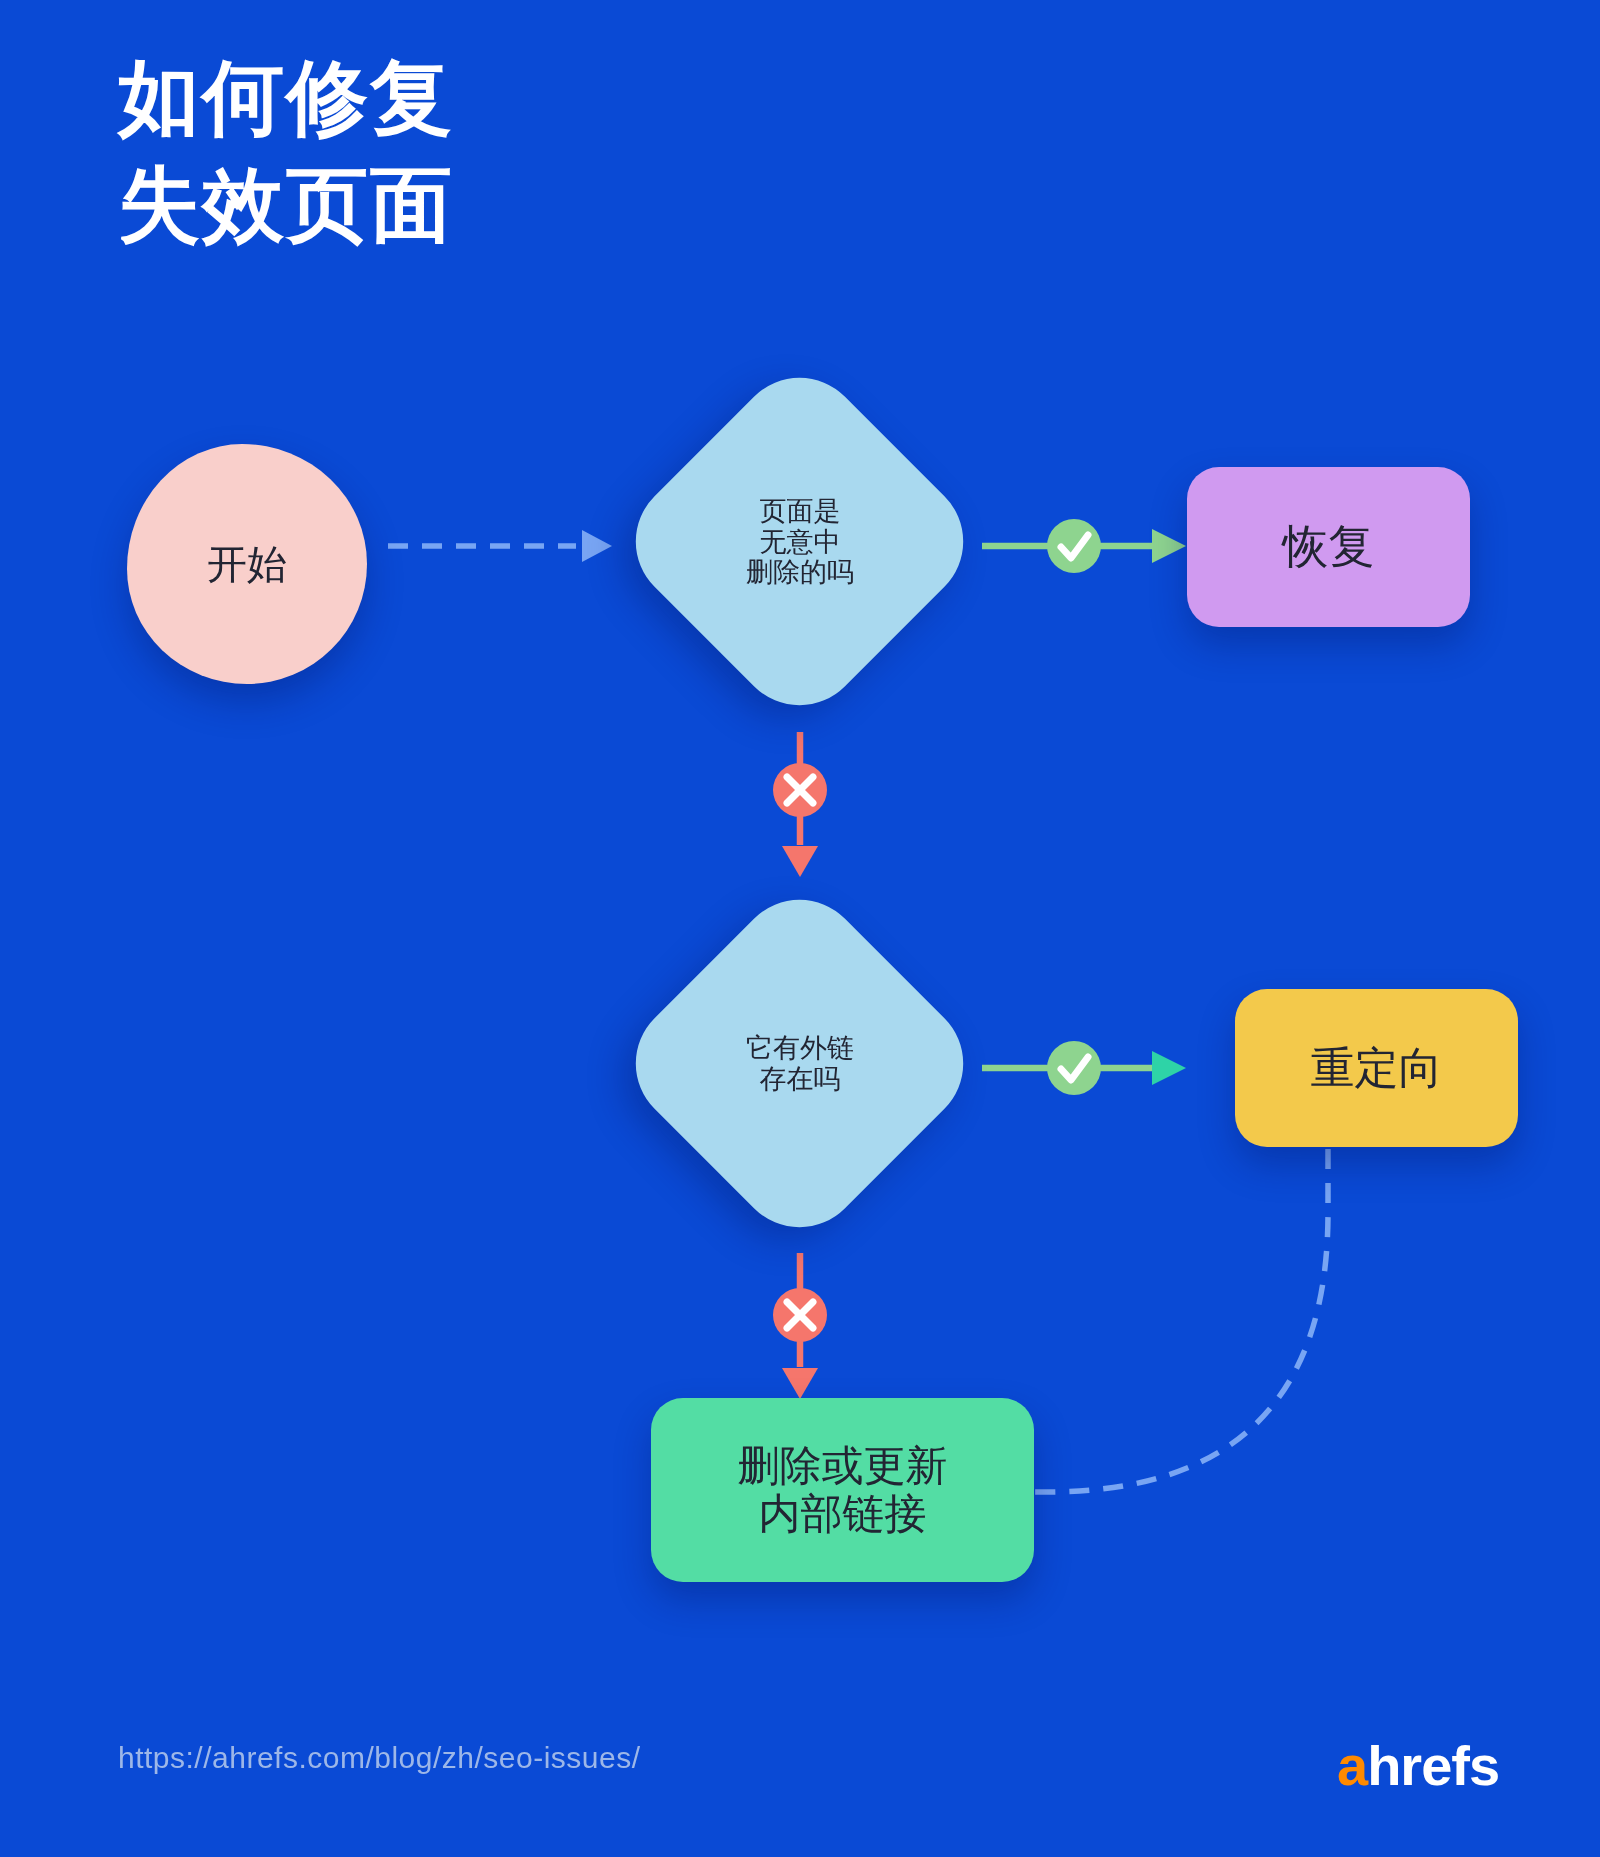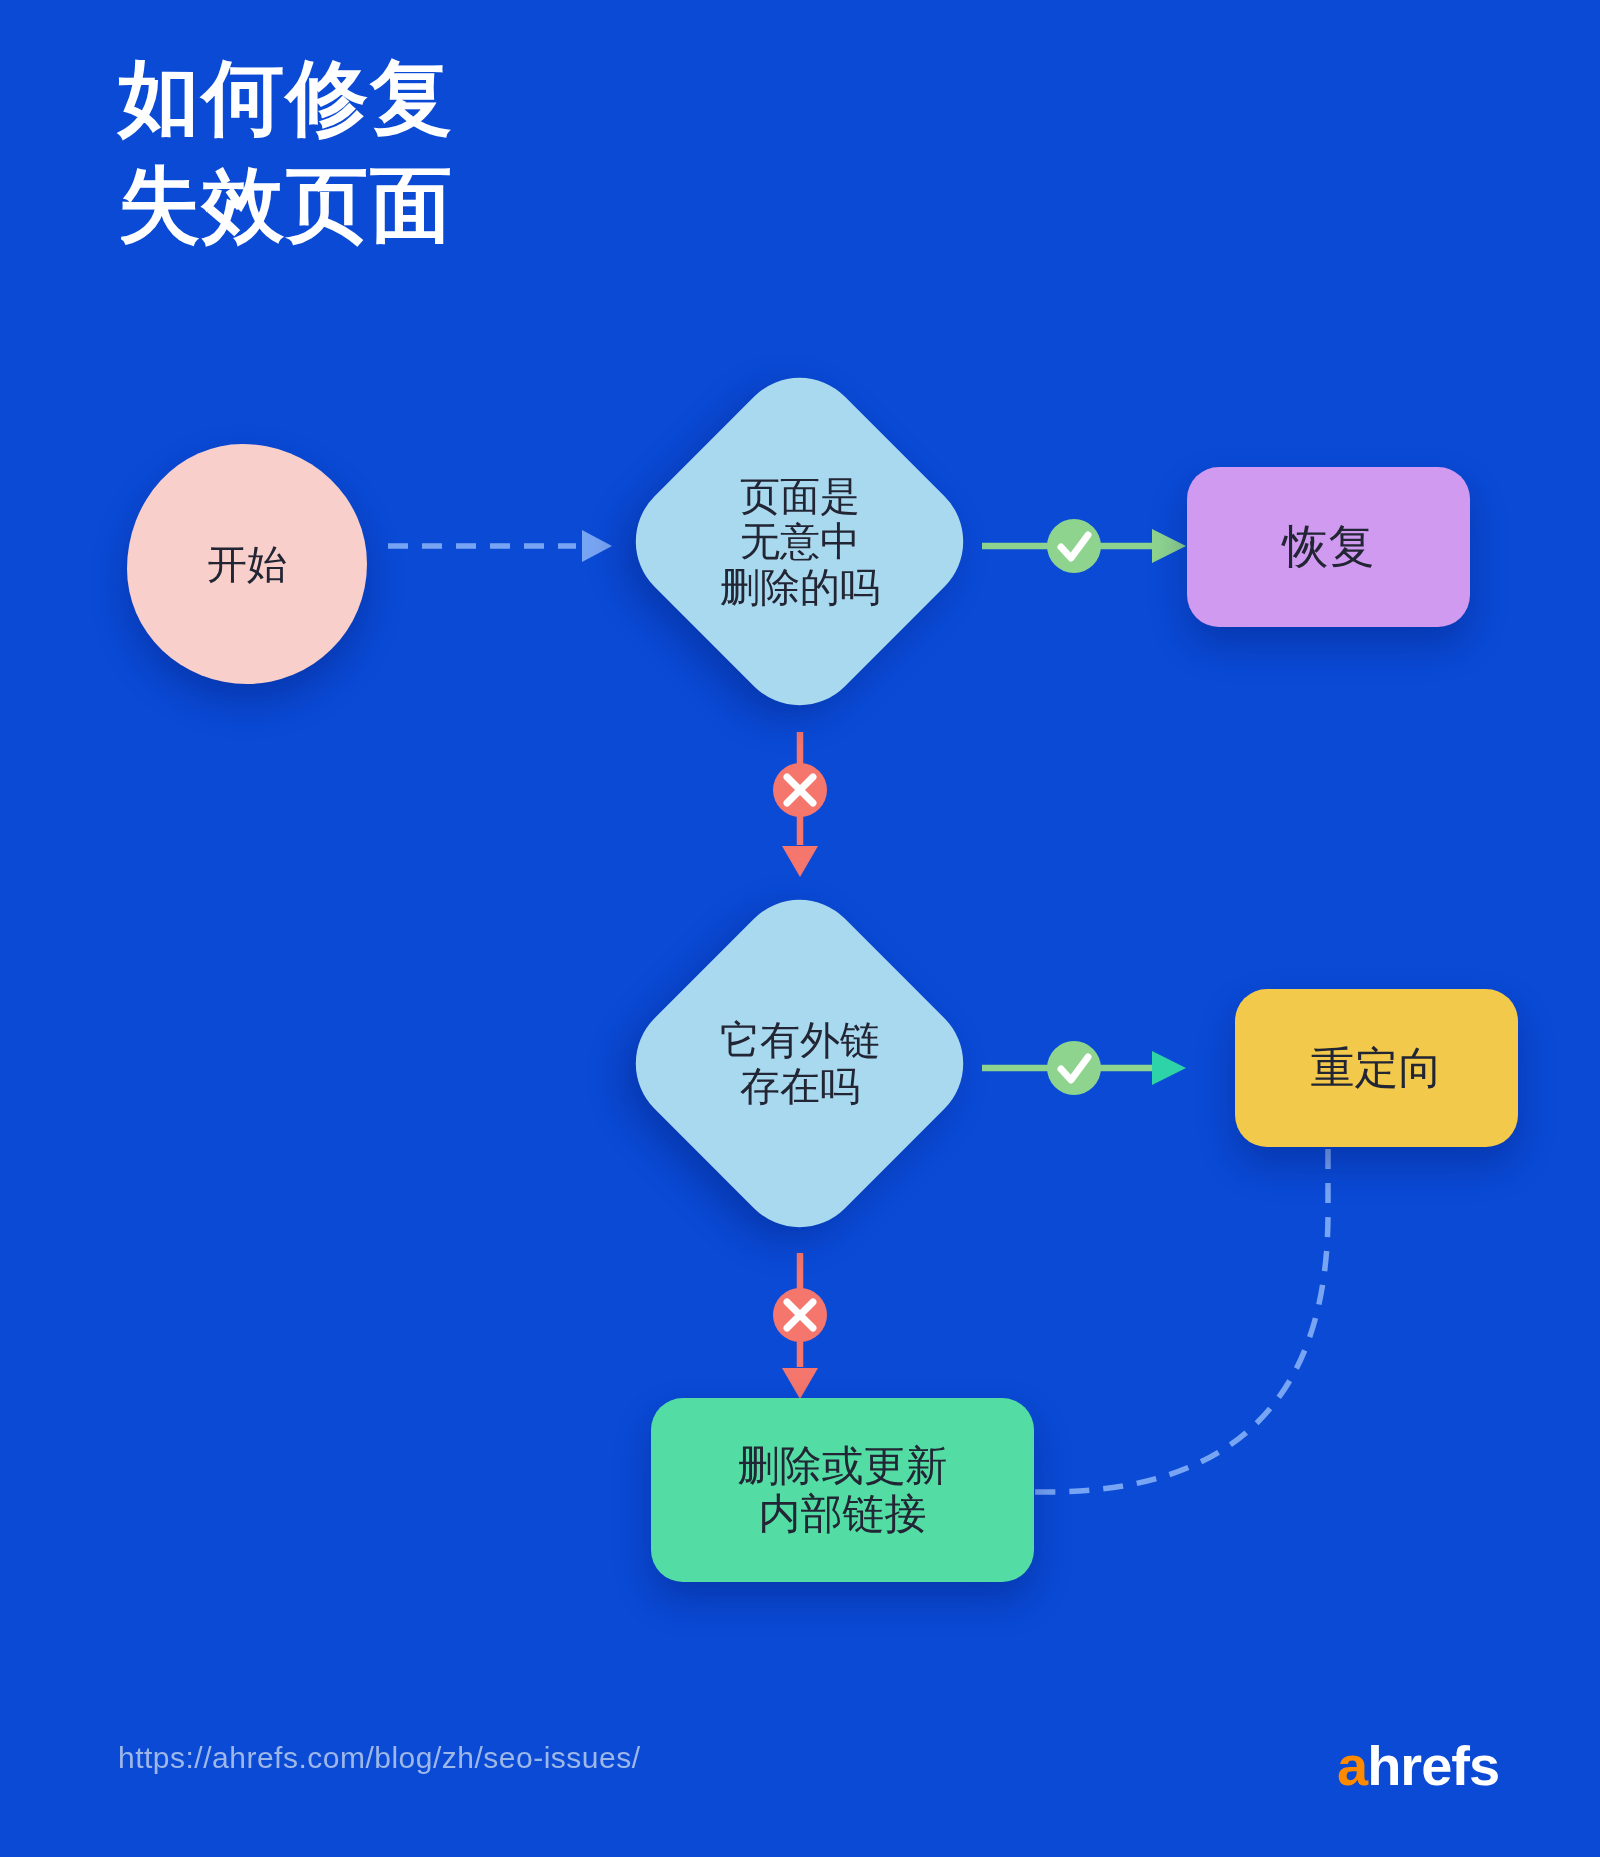--- a/index.html
+++ b/index.html
@@ -32,21 +32,21 @@
     position:absolute;width:380px;height:380px;
     display:flex;align-items:center;justify-content:center;
   }
   .diamond .bg{
     position:absolute;left:55px;top:55px;width:269px;height:269px;
     background:#a9d9ef;border-radius:64px;transform:rotate(45deg);
     box-shadow:0 18px 36px rgba(3,20,96,.32);
   }
   .diamond .label{
     position:relative;text-align:center;
-    font-size:40px;line-height:1.14;font-weight:500;
+    font-size:27px;line-height:1.14;font-weight:500;
   }
   .d1{left:610px;top:352px;}
   .d2{left:610px;top:874px;}
   
   .rect{
     position:absolute;display:flex;align-items:center;justify-content:center;
     text-align:center;border-radius:32px;font-weight:500;
     box-shadow:0 18px 36px rgba(3,20,96,.32);
   }
   .restore{left:1187px;top:467px;width:283px;height:160px;background:#d09af0;font-size:46px;}

